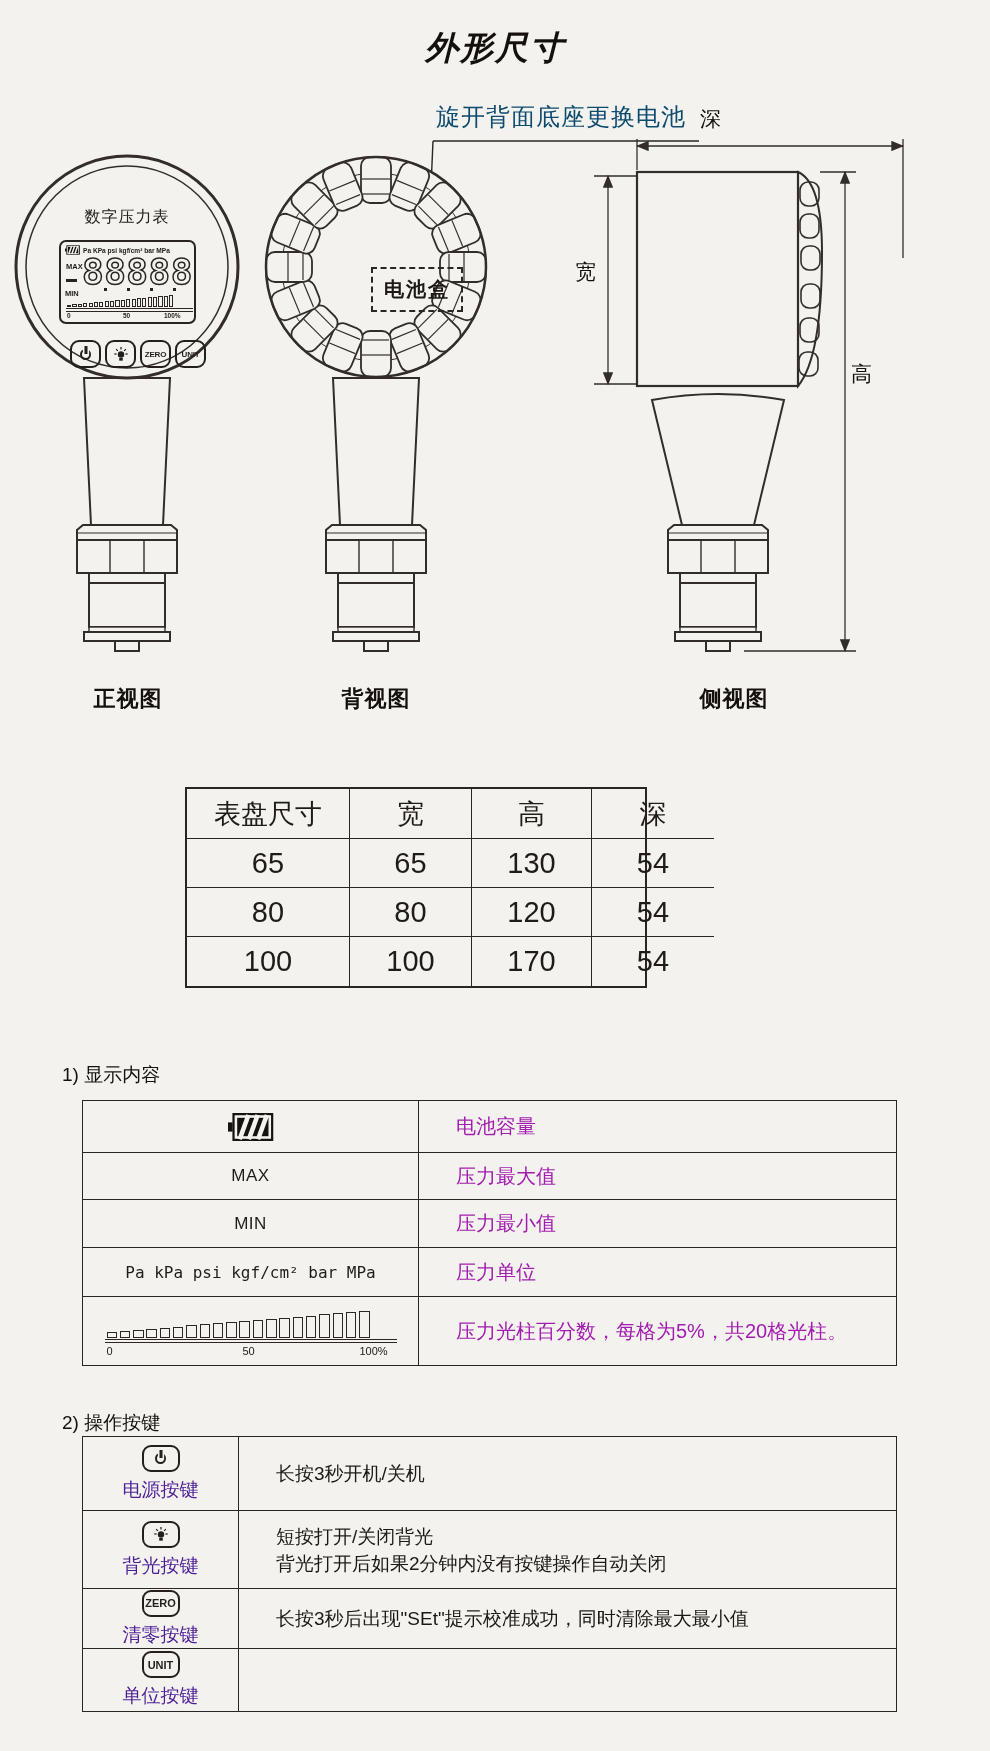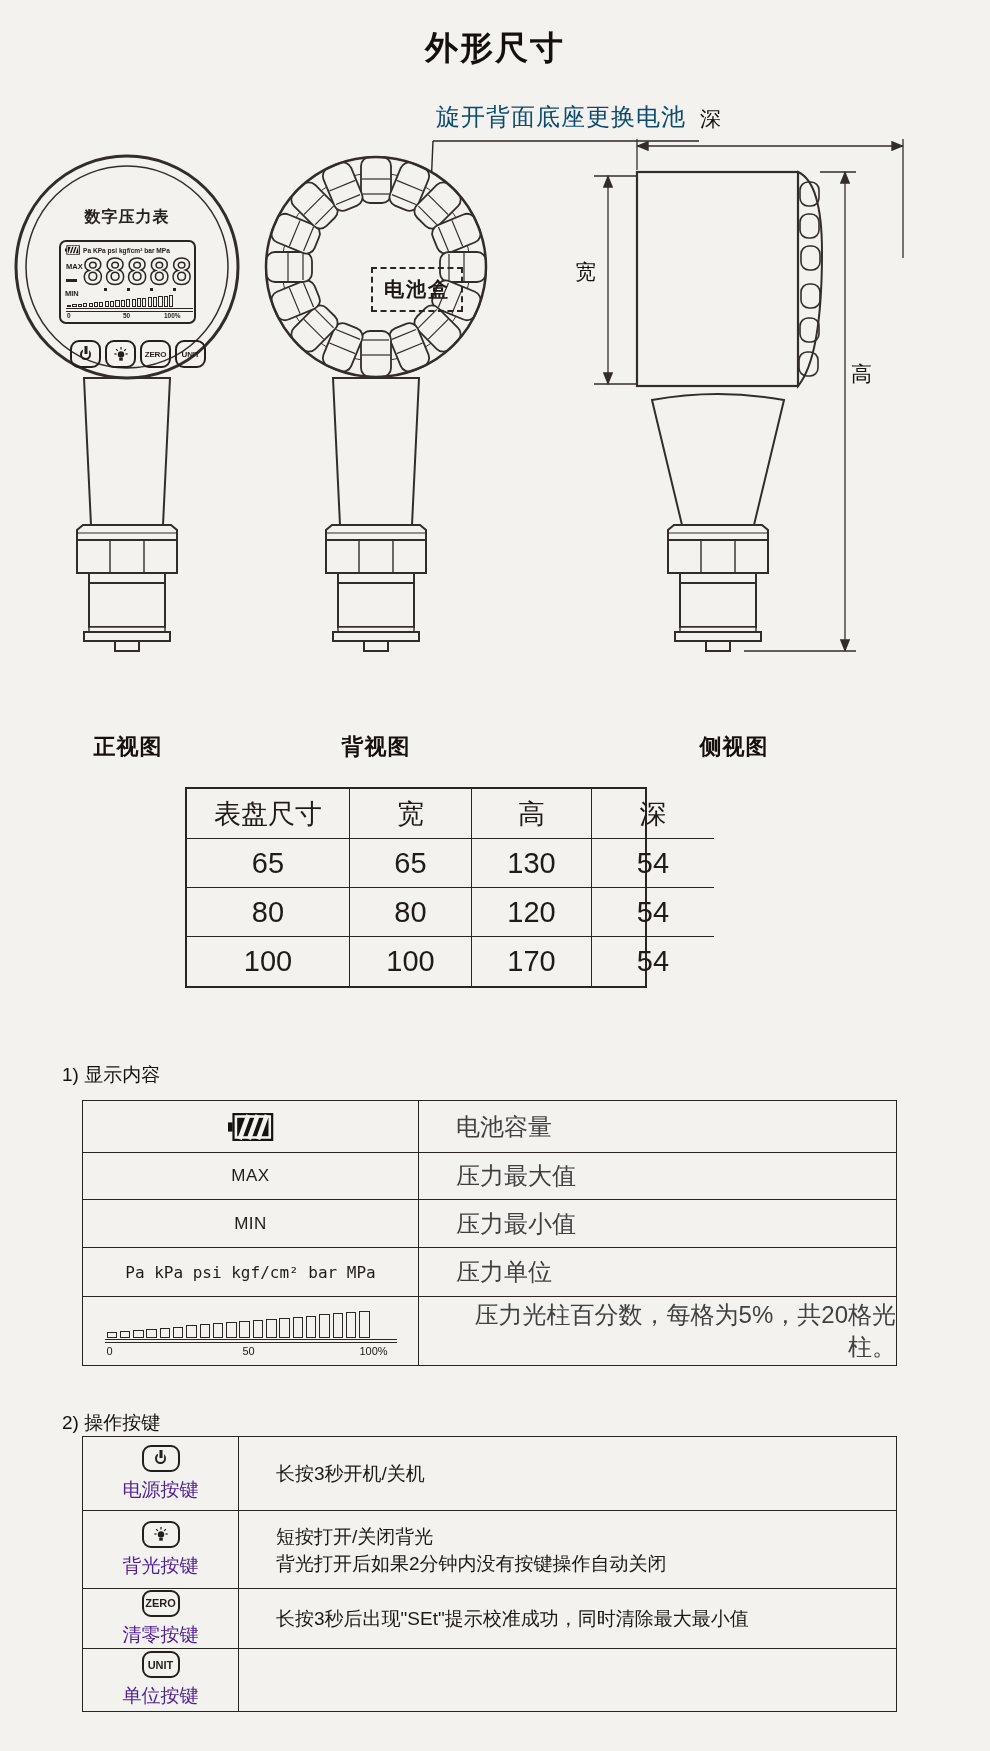--- a/index.html
+++ b/index.html
@@ -8,27 +8,27 @@
     position:relative; width:990px; height:1751px;
     background:#f3f2ef; color:#221c18;
     font-family:"Liberation Sans","DejaVu Sans",sans-serif;
     overflow:hidden;
   }
   .abs { position:absolute; }
   svg.art { position:absolute; left:0; top:0; }
 
   
   .page-title { left:0; top:26px; width:990px; text-align:center;
-    font-size:33px; font-weight:bold; letter-spacing:2px; color:#15100d; }
+    font-size:33px; font-weight:bold; letter-spacing:2px; color:#15100d;font-style:italic; }
   .annotation { left:436px; top:101px; font-size:24px; color:#0c4a6e; letter-spacing:1px; }
   .sec-heading { left:62px; font-size:19px; color:#15100d; }
 
   
   .gauge-name { left:47px; top:207px; width:160px; text-align:center;
-    font-size:16px; font-weight:700; letter-spacing:1px; color:#25201c; }
+    font-size:16px; font-weight:400; letter-spacing:1px; color:#25201c; }
   .lcd { left:59px; top:240px; width:137px; height:84px;
     border:2.5px solid #292423; border-radius:7px; }
   .lcd-top { position:absolute; left:4px; top:3px; display:flex; align-items:center; gap:3px; width:128px; }
   .lcd-units { font-size:7.5px; font-weight:bold; white-space:nowrap;
     transform:scale(.88); transform-origin:left center; color:#25201c; }
   .lcd-max  { position:absolute; left:5px; top:20px; font-size:7.5px; font-weight:800; }
   .lcd-minus{ position:absolute; left:5px; top:37px; width:11px; height:3px; background:#292423; }
   .lcd-min  { position:absolute; left:4px; top:47px; font-size:7.5px; font-weight:800; }
   .lcd-digits { position:absolute; left:21px; top:9px;
     font-family:"DejaVu Sans Mono","Liberation Mono",monospace;
@@ -54,39 +54,39 @@
     width:3px; height:8px; background:#241f1b; box-shadow:0 0 0 1.6px #f3f2ef; }
 
   
   .battery-box { left:371px; top:267px; width:92px; height:45px;
     border:2px dashed #2b2622; display:flex; align-items:center; justify-content:center;
     font-size:20px; font-weight:600; letter-spacing:2px; color:#1d1814; }
 
   
   .dim-label  { font-size:21px; color:#15100d; }
   .view-label { top:684px; width:130px; text-align:center;
-    font-size:22px; font-weight:600; letter-spacing:1px; color:#15100d;margin-top:48px; }
+    font-size:22px; font-weight:600; letter-spacing:1px; color:#15100d; }
 
   
   .size-table { left:185px; top:787px; width:462px; border:2.2px solid #2b2521;
     display:grid; grid-template-columns:163px 122px 120px 122px; }
   .size-table .c { display:flex; align-items:center; justify-content:center;
     border-right:1.5px solid #2b2521; border-bottom:1.5px solid #2b2521;
     height:49px; font-size:29px; color:#211b17; }
   .size-table .hd { height:50px; font-size:27px; }
   .size-table .c:nth-child(4n) { border-right:none; }
   .size-table .c.last { border-bottom:none; }
 
   
   .disp-table { left:82px; top:1100px; width:815px; border:1.8px solid #2b2521;
     display:grid; grid-template-columns:336px 1fr; }
   .disp-table .sym { display:flex; align-items:center; justify-content:center;
     border-right:1.4px solid #2b2521; border-bottom:1.4px solid #2b2521; }
   .disp-table .dsc { display:flex; align-items:center; padding-left:37px;
-    border-bottom:1.4px solid #2b2521; font-size:24px; color:#404040; }
+    border-bottom:1.4px solid #2b2521; font-size:20px; color:#a21caf; }
   .disp-table .r5 { border-bottom:none;text-align:right; }
   .sym-text { font-size:17px; font-weight:500; letter-spacing:.5px; }
   .sym-units { font-family:"DejaVu Sans Mono","Liberation Mono",monospace;
     font-size:16px; font-weight:500; }
   .tbl-bargraph { position:relative; width:292px; height:46px; }
   .tbl-bars { position:absolute; left:2px; bottom:16px; }
   .tbl-baseline { position:absolute; left:0; bottom:11px; width:292px; height:4px;
     border-top:1.3px solid #2b2622; border-bottom:1.3px solid #2b2622; }
   .tbl-scale { position:absolute; bottom:-3px; font-size:11px; color:#1d1814; }
 

